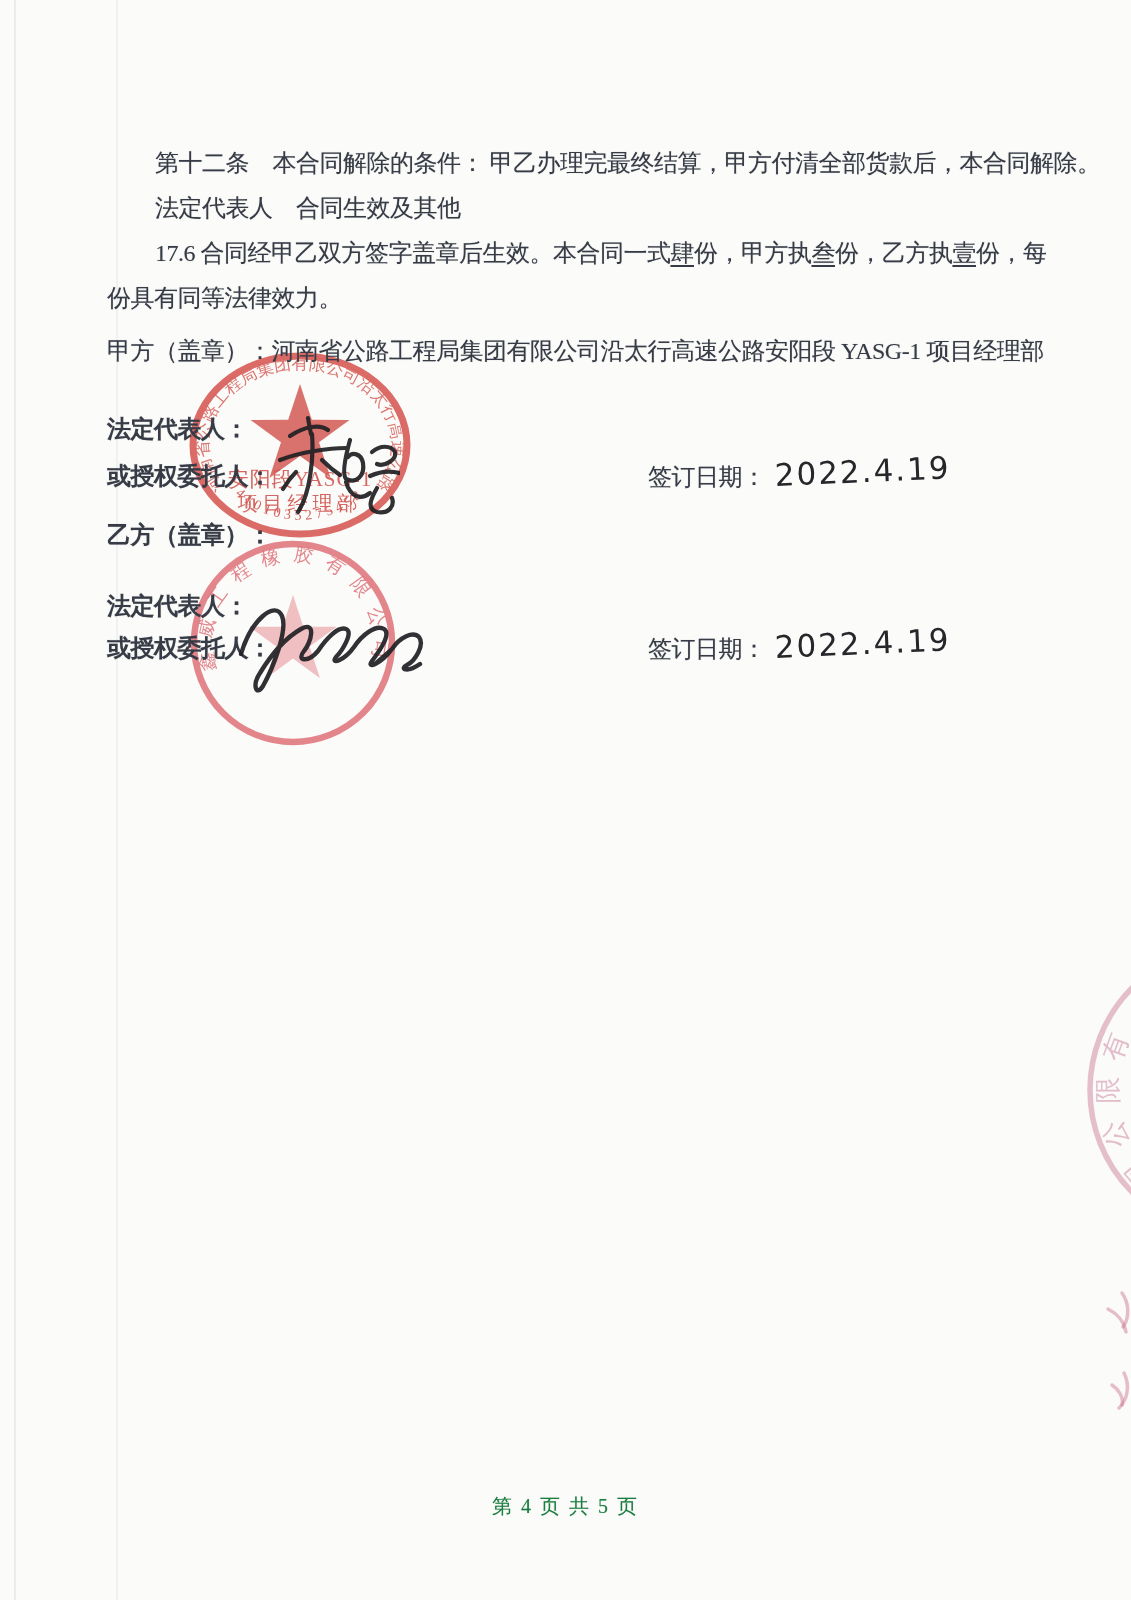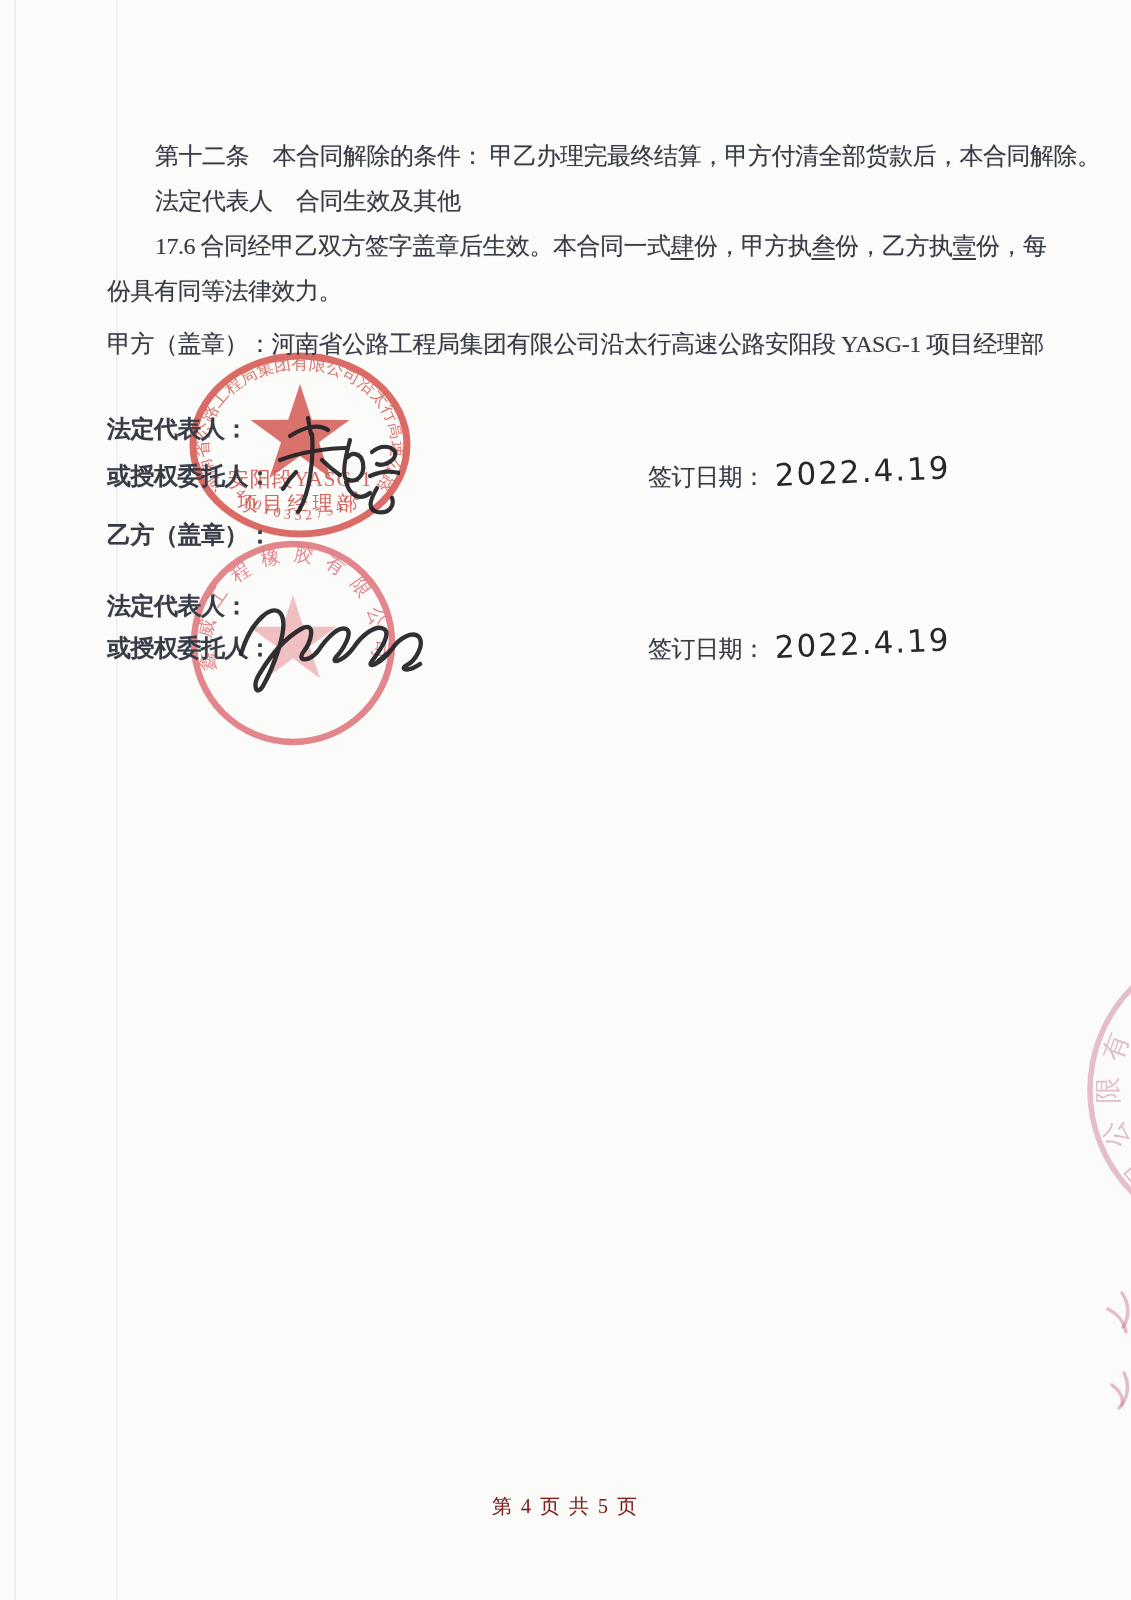--- a/index.html
+++ b/index.html
@@ -16,21 +16,21 @@
   .streak.s1{left:14px;width:2px;background:rgba(190,196,208,.28);}
   .streak.s2{left:116px;width:2px;background:rgba(198,204,214,.20);}
 
   
   .contract-body{
     position:absolute;left:107px;top:140px;width:940px;
     font-size:24px;letter-spacing:-0.5px;
     text-shadow:0 0 1px rgba(54,59,70,.35);
     z-index:2;
   }
-  .contract-body .line{height:45px;display:flex;white-space:nowrap;}
+  .contract-body .line{height:45px;display:flex;align-items:center;white-space:nowrap;}
   .contract-body .line.indent{padding-left:48px;}
   .contract-body .line:nth-child(5){margin-top:8px;}
   .contract-body .u{text-decoration:underline;text-decoration-thickness:2px;text-underline-offset:4px;}
 
   .label{
     position:absolute;font-size:24px;letter-spacing:-0.5px;white-space:nowrap;
     text-shadow:0 0 1px rgba(54,59,70,.35);z-index:2;font-weight:bold;
   }
   .date-group{position:absolute;display:flex;align-items:flex-end;gap:8px;z-index:2;}
   .date-group .label-inline{font-size:24px;letter-spacing:-0.5px;white-space:nowrap;
@@ -47,21 +47,21 @@
   .stamp-b{left:188px;top:537px;}
   .edge-seal{left:1075px;top:935px;z-index:1;opacity:.8;}
   .edge-fragment{left:1098px;top:1285px;z-index:1;}
 
   .signature{position:absolute;z-index:3;}
   .sig-a{left:260px;top:408px;}
   .sig-b{left:225px;top:576px;}
 
   .footer{
     position:absolute;left:0;right:0;top:1493px;
-    text-align:center;font-size:20px;letter-spacing:2px;color:#7f1d1d;
+    text-align:center;font-size:20px;letter-spacing:2px;color:#15803d;
     text-shadow:0 0 1px rgba(61,66,77,.3);z-index:2;
   }
 </style>
 </head>
 <body>
 
 <div class="page">
 
   <div class="streak s1"></div>
   <div class="streak s2"></div>

